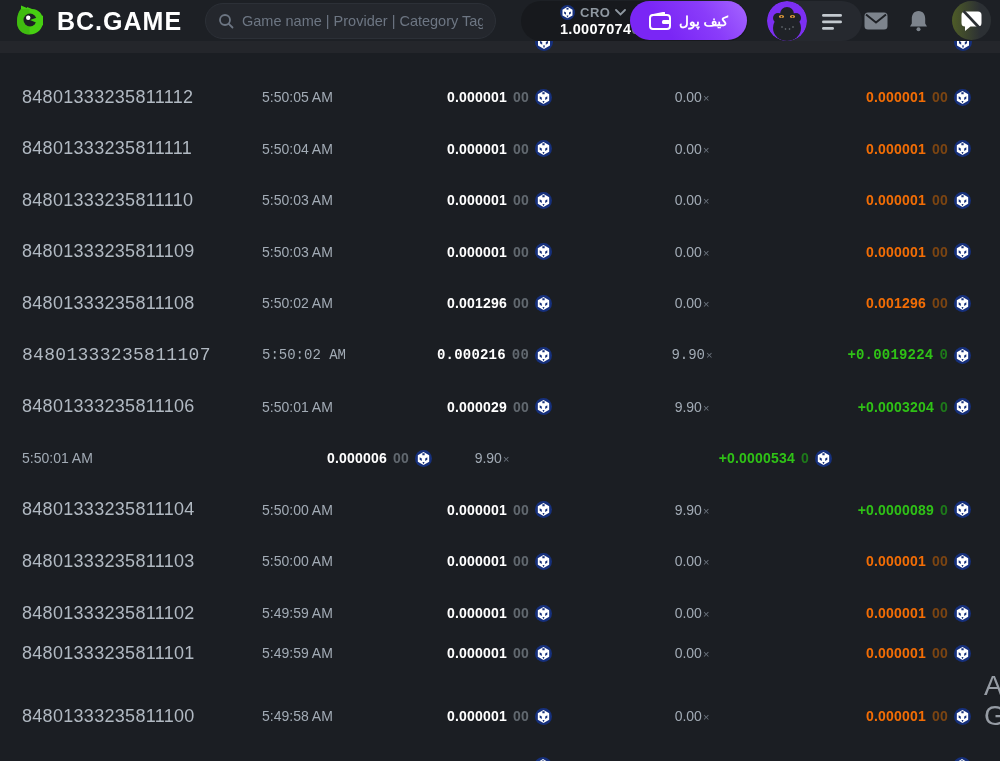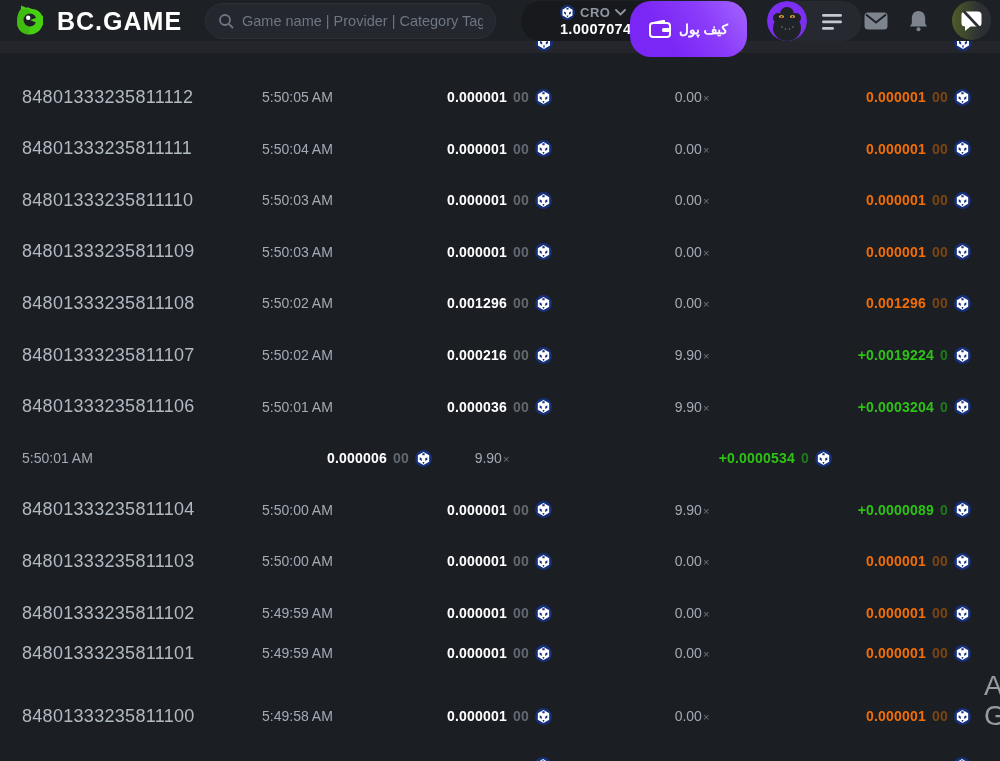--- a/index.html
+++ b/index.html
@@ -18,21 +18,21 @@
     background:#24272d; border:1px solid #2c3037; display:flex; align-items:center; padding:0 12px; gap:8px; }
   .search-pill input { flex:1; background:transparent; border:none; outline:none; color:#aab2bc;
     font-size:14.5px; font-family:"Liberation Sans",sans-serif; }
   .search-pill input::placeholder { color:#6d7683; }
   .bal-pill { position:absolute; left:521px; top:1px; width:227px; height:40px; border-radius:21px; background:#17191d; }
   .bal-left { position:absolute; left:18px; top:2px; cursor:pointer;margin-left:21px; }
   .bal-line1 { display:flex; align-items:center; gap:5px; height:18px; }
   .bal-code { color:#8f98a1; font-weight:bold; font-size:13px; letter-spacing:.5px; }
   .bal-line2 { color:#ffffff; font-weight:bold; font-size:14.5px; letter-spacing:.3px; margin-top:0px; }
   .bal-dim { color:#6a727b; }
-  .wallet-btn { position:absolute; left:630px; top:1px; width:117px; height:56px; border-radius:21px;
+  .wallet-btn { position:absolute; left:630px; top:1px; width:117px; height:39px; border-radius:21px;
     background:linear-gradient(235deg,#a566ff 0%,#8a3cfa 35%,#7a26f5 70%); border:none; cursor:pointer;
     display:flex; align-items:center; justify-content:center; gap:8px; color:#fff; font-weight:bold; font-size:13.5px;
     font-family:"Liberation Sans",sans-serif; }
   .avatar-pill { position:absolute; left:767px; top:1px; width:95px; height:40px; border-radius:21px;
     background:#26292f; cursor:pointer; }
   .avatar { position:absolute; left:0; top:0; width:40px; height:40px; border-radius:50%; overflow:hidden; }
   .menu-ic { position:absolute; left:55px; top:13px; }
   .hdr-ic { position:absolute; top:0; height:41px; display:flex; align-items:center; cursor:pointer; }
   .ic-mail { left:864px; } .ic-bell { left:908px; }
   .chat-btn { position:absolute; left:952px; top:1px; width:39px; height:39px; border-radius:50%;
@@ -225,21 +225,21 @@
   <circle cx="12" cy="12" r="12" fill="#16307c"></circle>
   <path d="M12 2.8 L20 7.4 L20 16.6 L12 21.2 L4 16.6 L4 7.4 Z" fill="#ffffff"></path>
   <rect x="10.4" y="4.6" width="3.2" height="2.8" fill="#16307c"></rect>
   <path d="M6.6 10.4 l3 1.7 v3.4 l-3 -1.8 z" fill="#16307c"></path>
   <path d="M17.4 10.4 l-3 1.7 v3.4 l3 -1.8 z" fill="#16307c"></path>
   <path d="M10.5 16.8 h3 l-1.5 3.4 z" fill="#16307c"></path>
 </svg>
         </span>
       </div>
     </div>
-    <div class="row" style="top: 329px;">
+    <div class="row" style="top: 329px; font-family: Liberation Mono, monospace;">
       <div class="c-id">84801333235811107</div>
       <div class="c-time">5:50:02 AM</div>
       <div class="c-amt">
         <span>0.000216</span>
         <span class="dim">00</span>
         <span class="coin">
           <svg width="17" height="17" viewBox="0 0 24 24">
   <circle cx="12" cy="12" r="12" fill="#16307c"></circle>
   <path d="M12 2.8 L20 7.4 L20 16.6 L12 21.2 L4 16.6 L4 7.4 Z" fill="#ffffff"></path>
   <rect x="10.4" y="4.6" width="3.2" height="2.8" fill="#16307c"></rect>
@@ -262,21 +262,21 @@
   <path d="M17.4 10.4 l-3 1.7 v3.4 l3 -1.8 z" fill="#16307c"></path>
   <path d="M10.5 16.8 h3 l-1.5 3.4 z" fill="#16307c"></path>
 </svg>
         </span>
       </div>
     </div>
     <div class="row" style="top: 380.6px;">
       <div class="c-id">84801333235811106</div>
       <div class="c-time">5:50:01 AM</div>
       <div class="c-amt">
-        <span>0.000036</span>
+        <span>0.000029</span>
         <span class="dim">00</span>
         <span class="coin">
           <svg width="17" height="17" viewBox="0 0 24 24">
   <circle cx="12" cy="12" r="12" fill="#16307c"></circle>
   <path d="M12 2.8 L20 7.4 L20 16.6 L12 21.2 L4 16.6 L4 7.4 Z" fill="#ffffff"></path>
   <rect x="10.4" y="4.6" width="3.2" height="2.8" fill="#16307c"></rect>
   <path d="M6.6 10.4 l3 1.7 v3.4 l-3 -1.8 z" fill="#16307c"></path>
   <path d="M17.4 10.4 l-3 1.7 v3.4 l3 -1.8 z" fill="#16307c"></path>
   <path d="M10.5 16.8 h3 l-1.5 3.4 z" fill="#16307c"></path>
 </svg>

